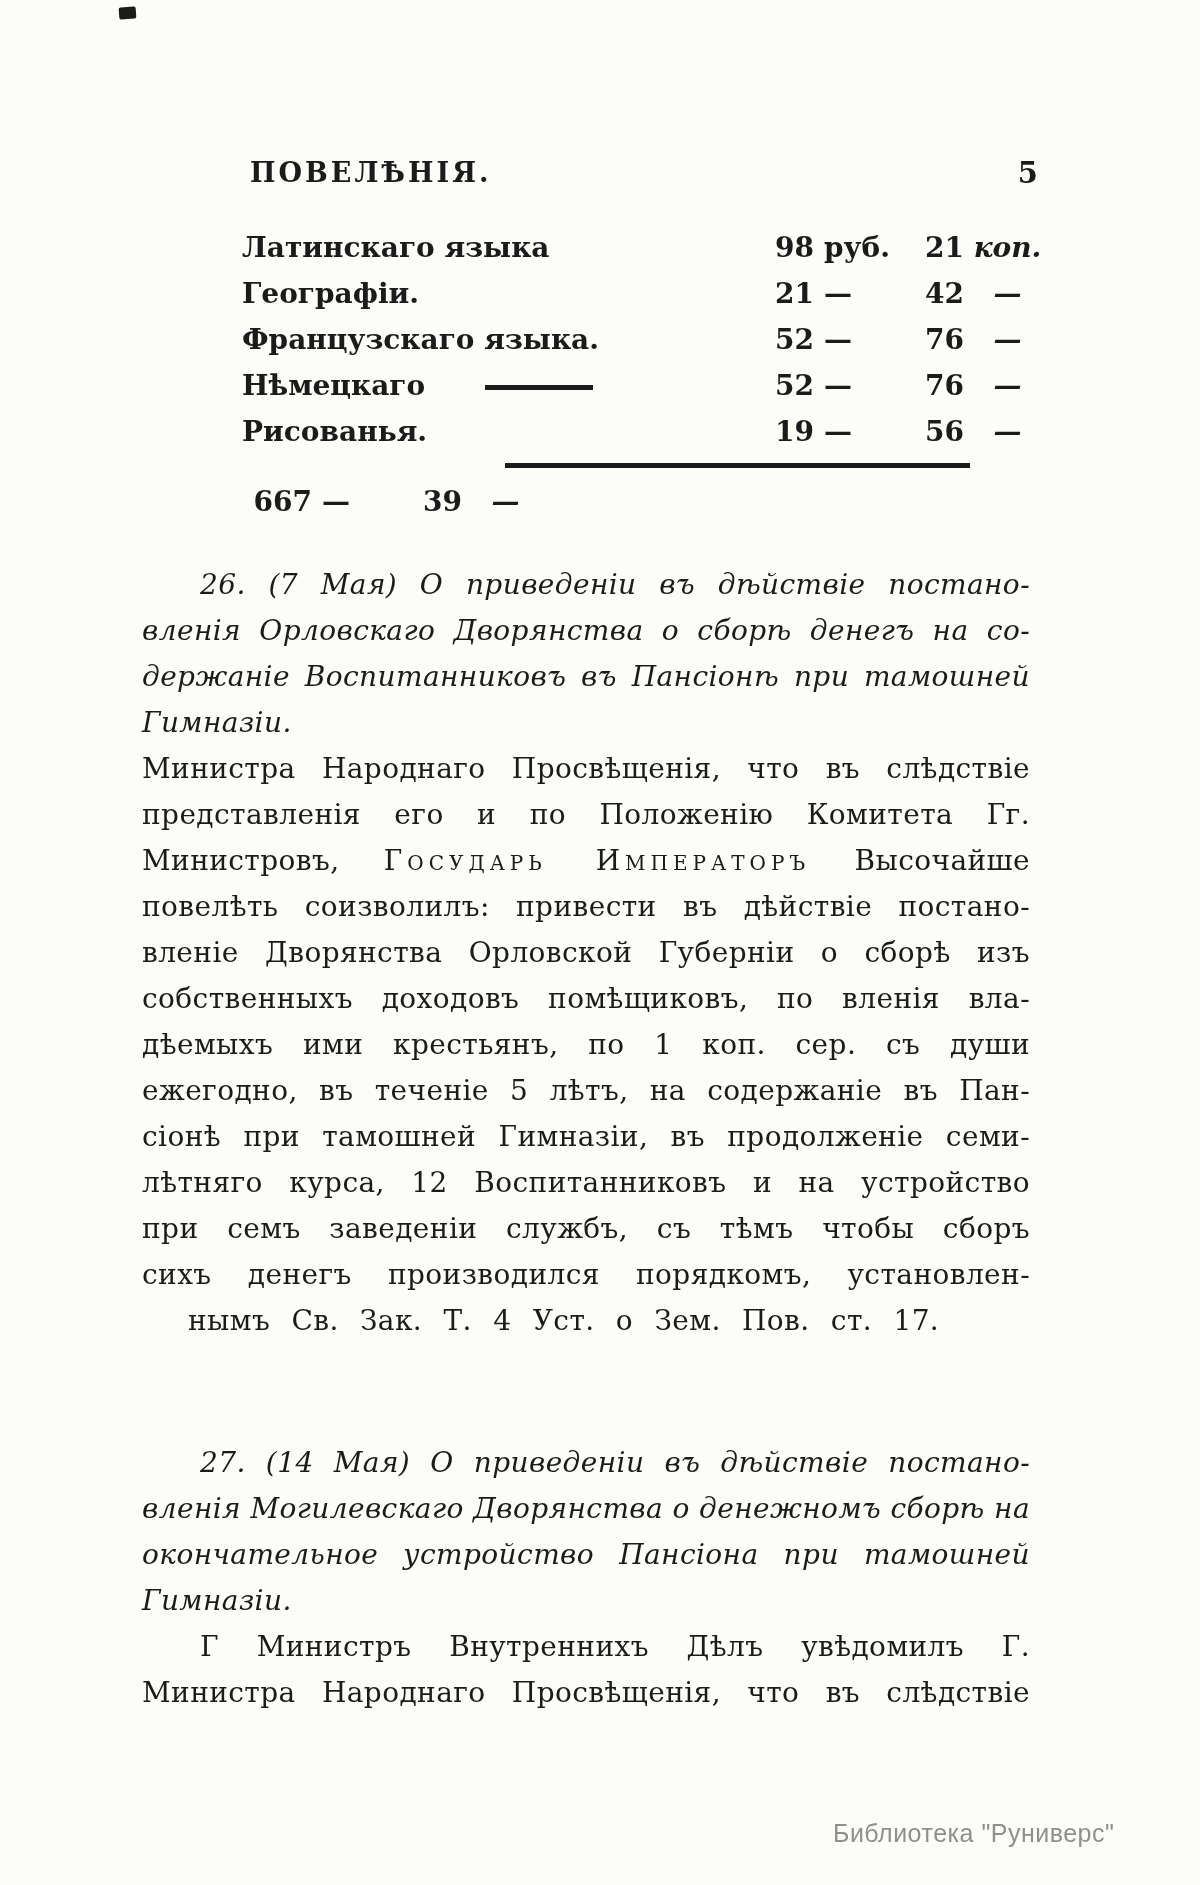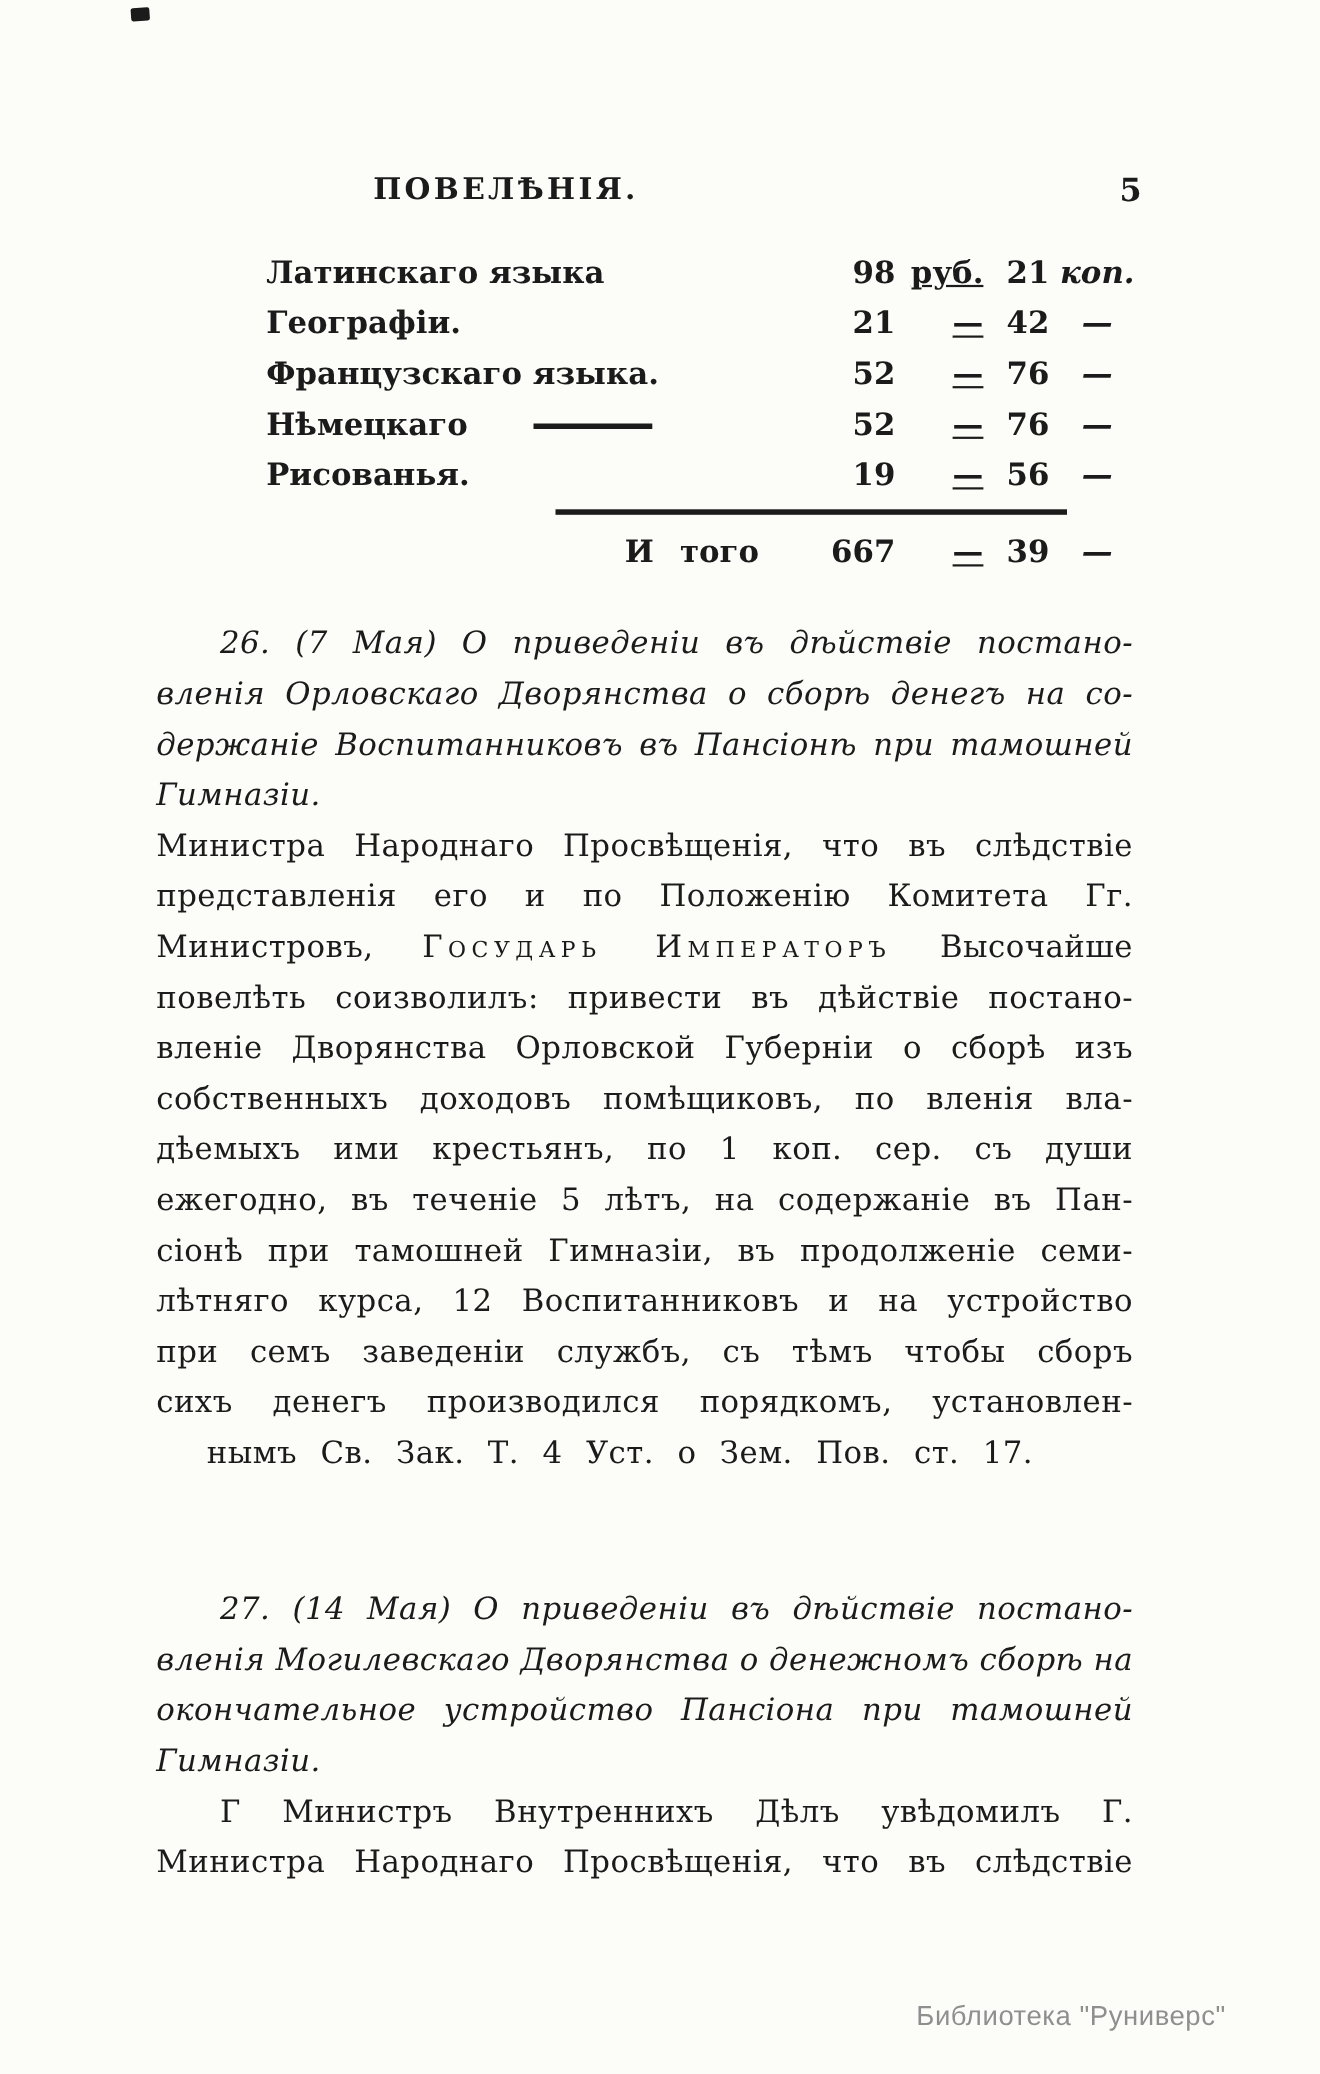--- a/index.html
+++ b/index.html
@@ -23,21 +23,20 @@
   }
   
   .speck {
     position: absolute; left: 119px; top: 7px;
     width: 17px; height: 12px;
     background: var(--ink); border-radius: 2px;
     transform: rotate(-4deg);
   }
   .masthead-title {
     position: absolute; left: 250px; top: 157px; width: 420px;
-    text-align: center;
     font-size: 27px; font-weight: bold; letter-spacing: 3px;
   }
   .pageno {
     position: absolute; left: 978px; top: 156px; width: 60px;
     text-align: right;
     font-size: 29px; font-weight: bold;
   }
   
   .xtable { position: absolute; left: 210px; top: 224px; width: 767px; }
   .trow {
@@ -45,21 +44,21 @@
     height: 46px;
     font-weight: bold; font-size: 28px;
   }
   .cell { flex: none; margin-left: 32px; }
   .c-label { width: 470px; text-align: left; }
   .ditto {
     display: inline-block; width: 108px; height: 5px;
     background: var(--ink); margin-left: 60px; vertical-align: middle;
   }
   .c-rub { width: 70px; text-align: right; }
-  .c-rubu { width: 80px; margin-left: 0; text-align: right; text-decoration: underline; }
+  .c-rubu { width: 80px; margin-left: 10px; text-align: left; }
   .c-kop { width: 50px; margin-left: 10px; text-align: right; }
   .c-kopu { width: 77px; margin-left: 5px; text-align: center; font-style: italic; }
   .total-rule {
     position: absolute; left: 505px; top: 463px;
     width: 465px; height: 5px; background: var(--ink);
   }
   .total-row { position: absolute; left: 210px; top: 478px; width: 767px; }
   .total-row .c-label { text-align: right; padding-right: 22px; word-spacing: 14px; }
   
   .section { position: absolute; left: 142px; width: 888px; }
@@ -129,21 +128,20 @@
       <div class="trow">
         <div class="cell c-label">Рисованья.</div>
         <div class="cell c-rub">19</div>
         <div class="cell c-rubu">—</div>
         <div class="cell c-kop">56</div>
         <div class="cell c-kopu">—</div>
       </div>
     </div>
   <div class="total-rule"></div>
   <div class="trow total-row" id="total-row">
-      <div class="cell c-label">И того</div>
       <div class="cell c-rub">667</div>
       <div class="cell c-rubu">—</div>
       <div class="cell c-kop">39</div>
       <div class="cell c-kopu">—</div>
     </div>
 
   <div id="sections">
       <div class="section sec-26">
         <div class="tline hl just ind">26. (7 Мая) О приведеніи въ дѣйствіе постано-</div>
         <div class="tline hl just">вленія Орловскаго Дворянства о сборѣ денегъ на со-</div>

